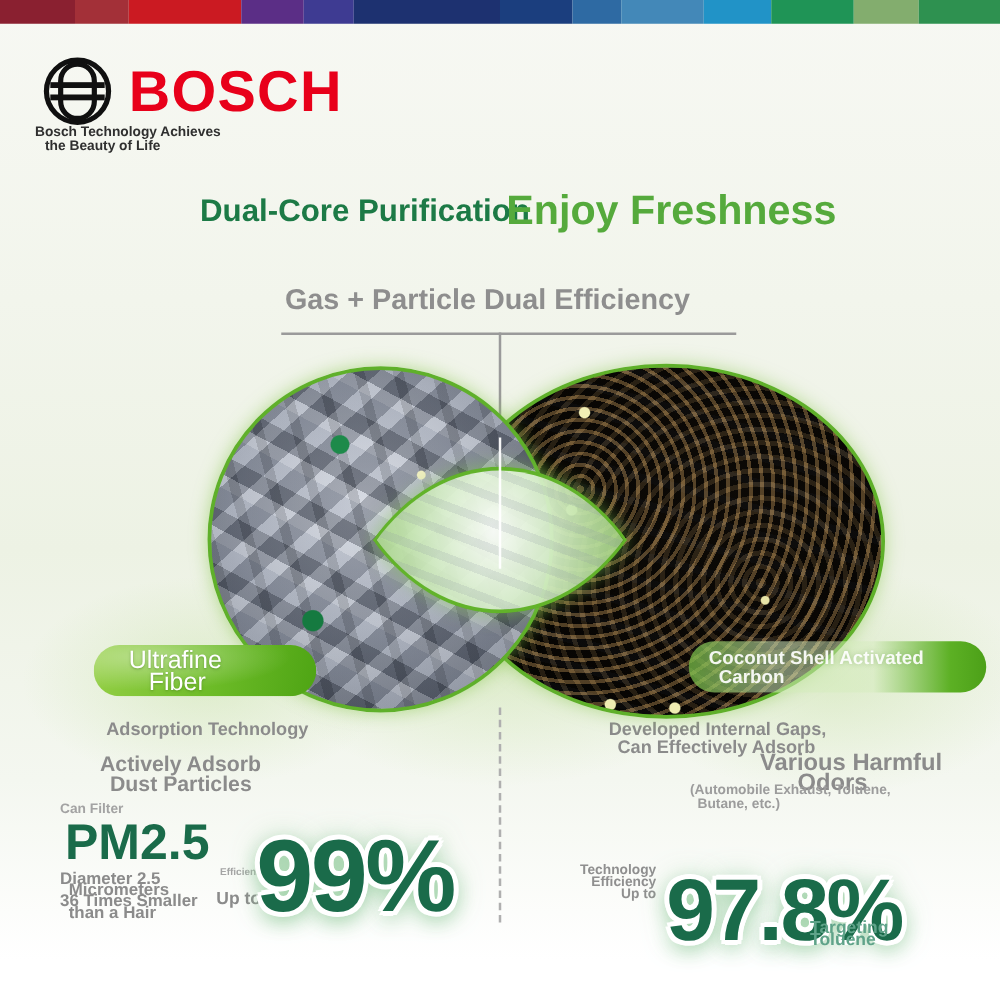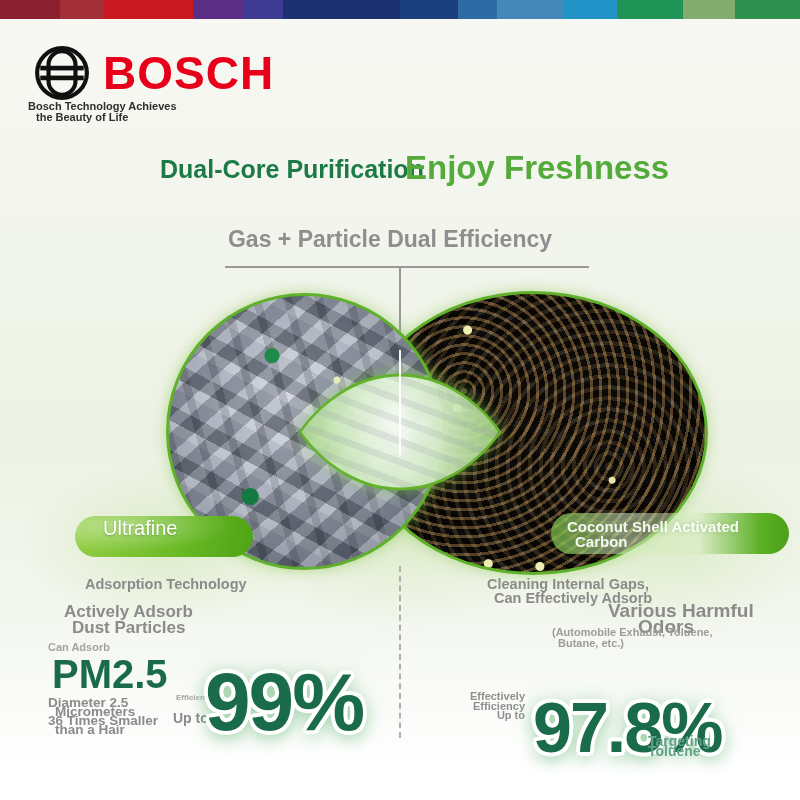--- a/index.html
+++ b/index.html
@@ -98,21 +98,21 @@
   .pill-right .l2 { padding-left:24px; }
 
   
   .divider-dashed { position:absolute; left:399px; top:566px; height:172px; width:0;
     border-left:2px dashed #afafaf; }
 
   
   .desc { position:absolute; font-weight:bold; color:#8b8b8b; }
   .desc-left-1 { left:75px; top:577px; font-size:14.5px; line-height:14px; }
   .desc-left-1 .i1 { padding-left:10px; }
-  .desc-left-2 { left:64px; top:604px; font-size:17px; line-height:16px; }
+  .desc-left-2 { left:80px; top:604px; font-size:17px; line-height:16px; }
   .desc-left-2 .i1 { padding-left:8px; }
   .desc-right-1 { left:487px; top:577px; font-size:14.5px; line-height:14px; }
   .desc-right-1 .i1 { padding-left:7px; }
   .hl-1 { position:absolute; left:608px; top:600px; font-size:19px; font-weight:bold; color:#8b8b8b; }
   .hl-2 { position:absolute; left:638px; top:616px; font-size:19px; font-weight:bold; color:#8b8b8b; }
   .paren { position:absolute; left:552px; top:627px; font-size:11px; font-weight:bold; color:#9c9c9c; line-height:11px; }
   .paren .i1 { padding-left:6px; }
 
   
   .can-filter { position:absolute; left:48px; top:641px; font-size:11px; font-weight:bold; color:#a3a3a3; }
@@ -177,61 +177,62 @@
   <div class="rule-h"></div>
   <div class="rule-v-gray"></div>
   <div class="rule-v-white"></div>
 
   <div class="circle-left"></div>
   <div class="circle-right"></div>
   <div class="lens"></div>
 
   <div class="pill-left">
     <div class="l1">Ultrafine</div>
+    <div class="l2">Fiber</div>
   </div>
   <div class="pill-right">
     <div class="l1">Coconut Shell Activated</div>
     <div class="l2">Carbon</div>
   </div>
 
   <div class="divider-dashed"></div>
 
   <div class="desc desc-left-1">
     <div class="i1">Adsorption Technology</div>
   </div>
   <div class="desc desc-left-2">
     <div>Actively Adsorb</div>
     <div class="i1">Dust Particles</div>
   </div>
 
   <div class="desc desc-right-1">
-    <div>Cleaning Internal Gaps,</div>
+    <div>Developed Internal Gaps,</div>
     <div class="i1">Can Effectively Adsorb</div>
   </div>
   <div class="hl-1">Various Harmful</div>
   <div class="hl-2">Odors</div>
   <div class="paren">
     <div>(Automobile Exhaust, Toluene,</div>
     <div class="i1">Butane, etc.)</div>
   </div>
 
-  <div class="can-filter">Can Adsorb</div>
+  <div class="can-filter">Can Filter</div>
   <div class="pm25" style="color: rgb(26, 107, 74);">PM2.5</div>
   <div class="pm-detail">
     <div>Diameter 2.5</div>
     <div class="i1">Micrometers</div>
     <div>36 Times Smaller</div>
     <div class="i1">than a Hair</div>
   </div>
   <div class="eff-label">Efficiency</div>
   <div class="upto-left">Up to</div>
   <div class="big-num num-99" style="color: rgb(26, 107, 74); text-align: right;">99%</div>
 
   <div class="ads-label">
-    <div>Effectively</div>
+    <div>Technology</div>
     <div>Efficiency</div>
     <div>Up to</div>
   </div>
   <div class="big-num num-978" style="color: rgb(26, 107, 74);">97.8%</div>
   <div class="target" style="color: rgb(95, 163, 137);">
     <div>Targeting</div>
     <div>Toluene</div>
   </div>
 
 </div>

